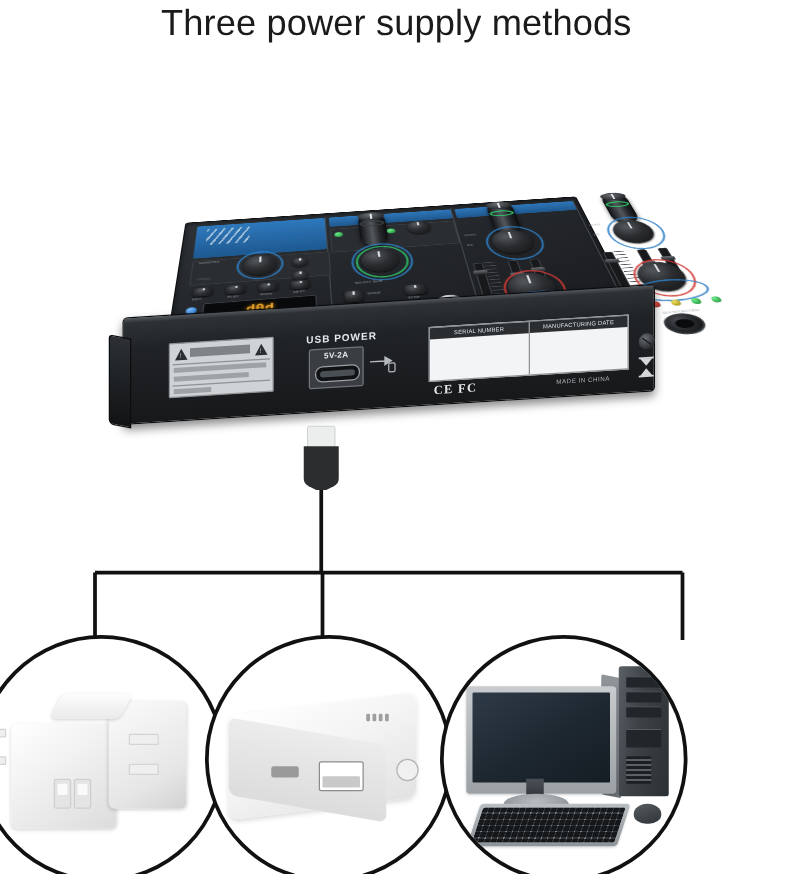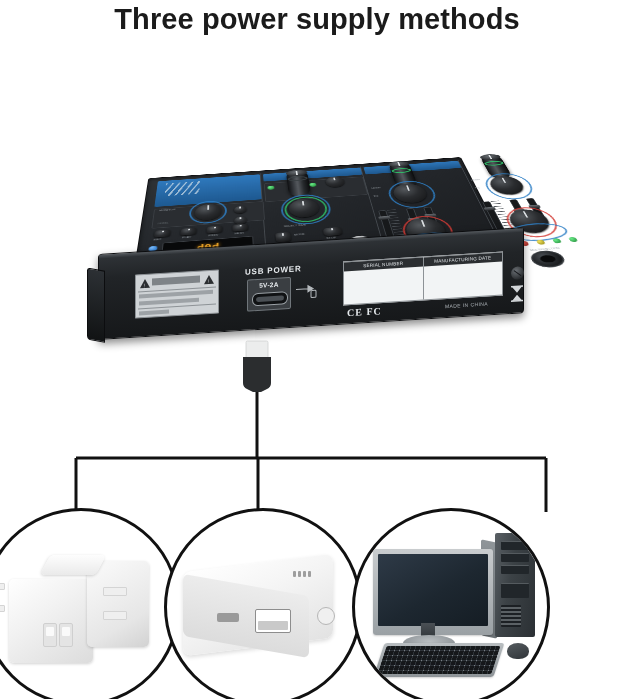--- a/index.html
+++ b/index.html
@@ -3,21 +3,21 @@
 <meta charset="utf-8">
 <style>
   html,body{margin:0;padding:0;background:#ffffff;}
   body{width:634px;height:699px;overflow:hidden;
        font-family:"Liberation Sans","DejaVu Sans",sans-serif;
        -webkit-font-smoothing:antialiased;}
   .page{position:relative;width:634px;height:699px;background:#fff;}
 
   
   .title{position:absolute;left:0;top:2px;width:634px;text-align:center;
-         font-size:29px;line-height:34px;color:#1b1b1b;font-weight:700;
+         font-size:29px;line-height:34px;color:#1b1b1b;font-weight:400;
          letter-spacing:0.1px;}
 
   
   .mixer{position:absolute;left:84px;top:58px;width:452px;height:322px;}
 
   
   .top-panel{position:absolute;left:50px;top:18px;width:386px;height:200px;
              background:linear-gradient(160deg,#2f3337 0%,#23262a 45%,#191b1e 100%);
              transform:perspective(620px) rotateX(47deg) rotateZ(-7deg);
              transform-origin:50% 100%;

